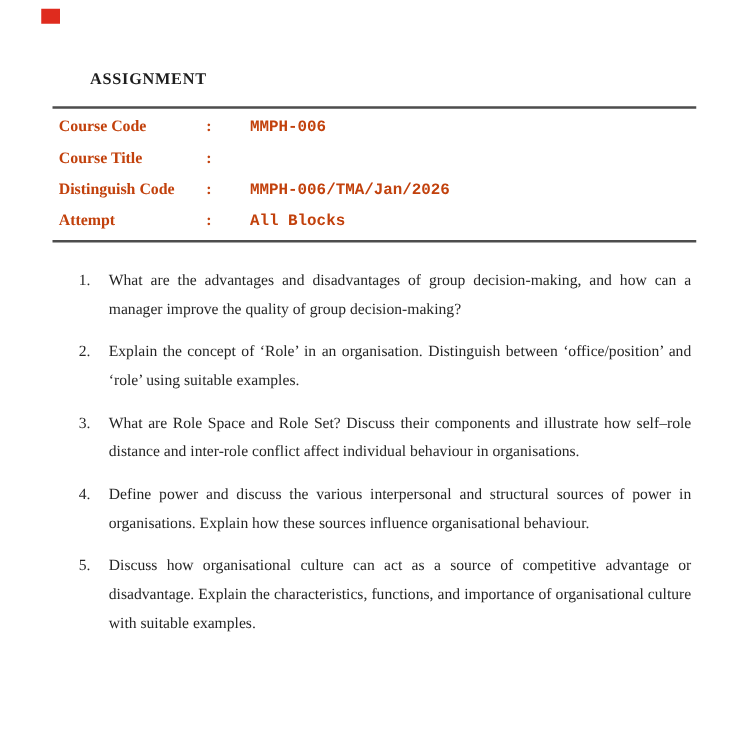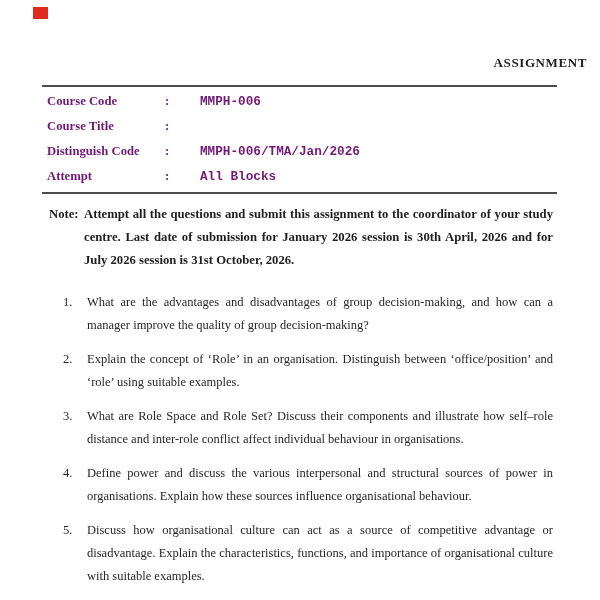--- a/index.html
+++ b/index.html
@@ -14,41 +14,41 @@
   .page { padding: 0 43px 0 42px; }
 
   .red-marker {
     position: absolute;
     left: 33px; top: 7px;
     width: 15px; height: 12px;
   }
 
   .doc-title {
     margin: 54px 0 0 0;
-    text-align: right;
+    text-align: left;
     transform: translateX(30px);
     font-size: 13px;
     font-weight: bold;
     letter-spacing: 0.6px;
     line-height: 17px;
     color: #1e1e1e;
   }
 
   .course-table {
     margin-top: 14px;
     border-top: 2px solid #4d4d4d;
     border-bottom: 2px solid #4d4d4d;
     padding: 2px 0 3px 0;
   }
   .course-row {
     display: flex;
     line-height: 25px;
     font-weight: bold;
     font-size: 12.7px;
-    color: #701a75;
+    color: #c2410c;
   }
   .course-row .cell-label { width: 123px; padding-left: 5px; box-sizing: border-box; }
   .course-row .cell-sep   { width: 35px; }
   .course-row .cell-value { flex: 1; font-family: Liberation Mono, monospace; }
 
   .note-block {
     display: flex;
     margin-top: 9px;
     font-weight: bold;
     font-size: 12.7px;
@@ -93,24 +93,20 @@
       <span class="cell-sep">:</span>
       <span class="cell-value">MMPH-006/TMA/Jan/2026</span>
     </div>
     <div class="course-row">
       <span class="cell-label">Attempt</span>
       <span class="cell-sep">:</span>
       <span class="cell-value">All Blocks</span>
     </div>
   </div>
 
-  <div class="note-block">
-    <span class="note-label">Note:</span>
-    <span class="note-body">Attempt all the questions and submit this assignment to the coordinator of your study centre. Last date of submission for January 2026 session is 30th April, 2026 and for July 2026 session is 31st October, 2026.</span>
-  </div>
 
   <div class="question-list">
     <div class="question-item">
       <span class="q-num">1.</span>
       <span class="q-body">What are the advantages and disadvantages of group decision-making, and how can a manager improve the quality of group decision-making?</span>
     </div>
     <div class="question-item">
       <span class="q-num">2.</span>
       <span class="q-body">Explain the concept of ‘Role’ in an organisation. Distinguish between ‘office/position’ and ‘role’ using suitable examples.</span>
     </div>

